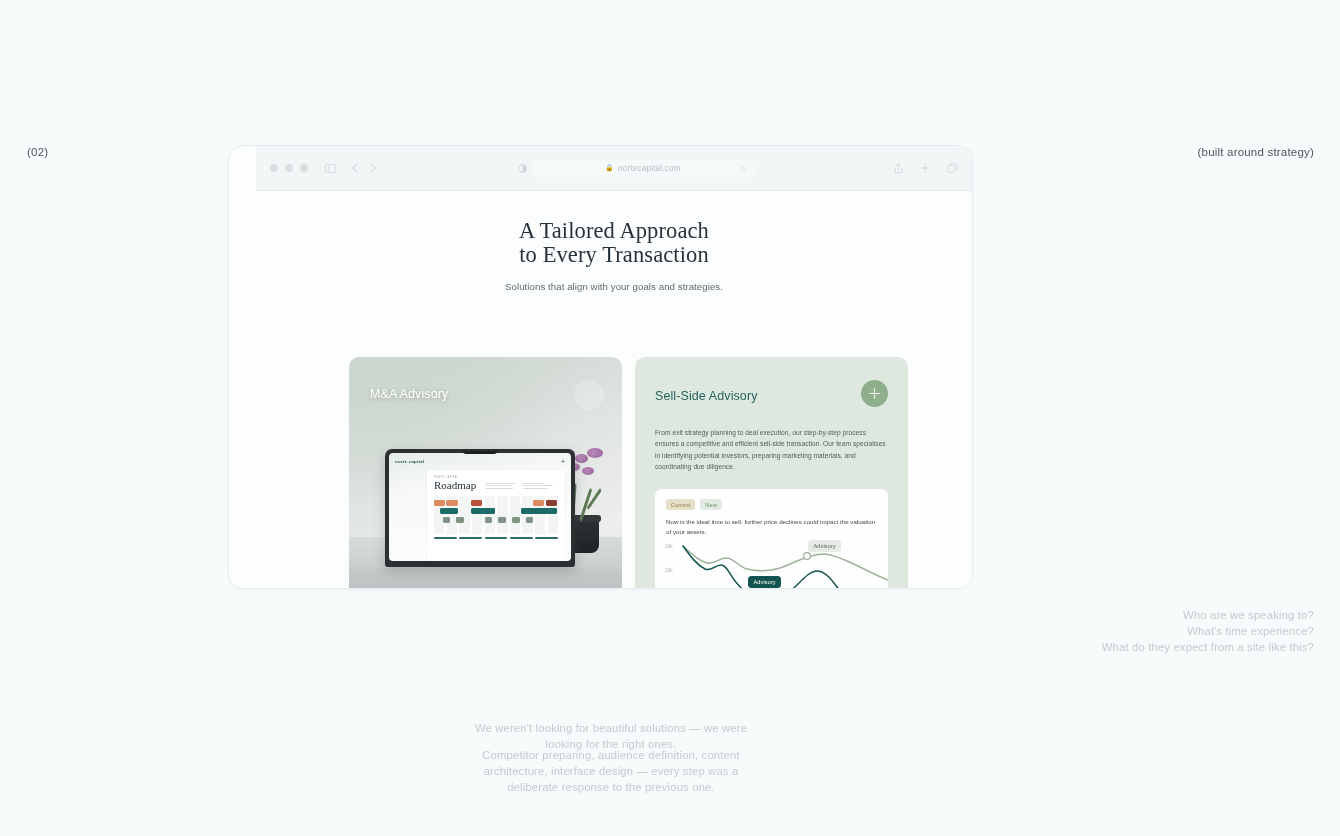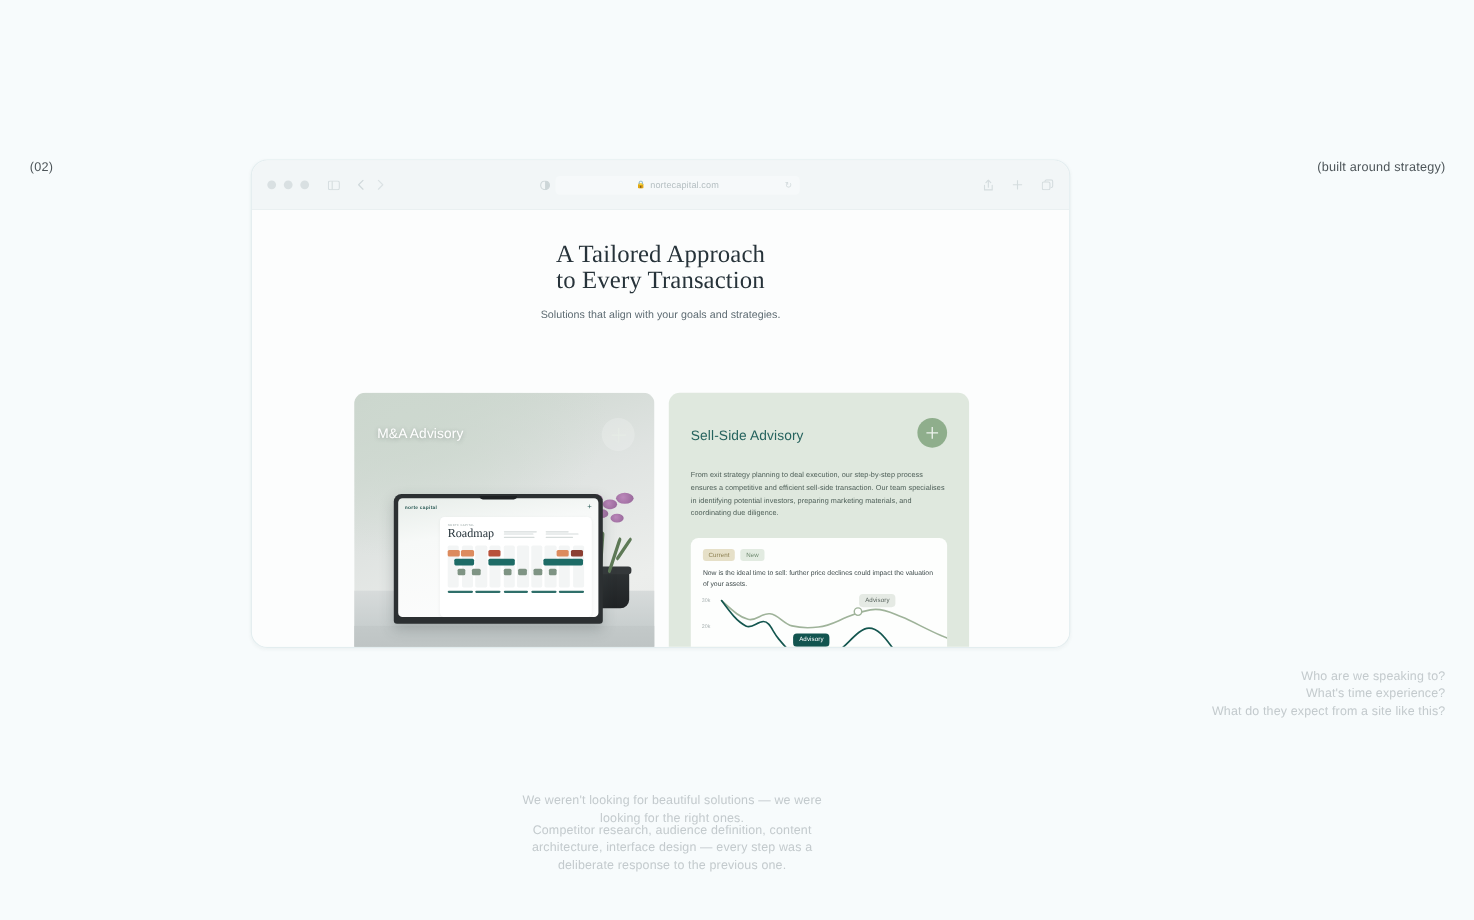--- a/index.html
+++ b/index.html
@@ -25,20 +25,21 @@
   
   .browser {
     position: absolute;
     left: 228px; top: 145px;
     width: 745px; height: 444px;
     background: #fcfdfd;
     border-radius: 15px;
     border: 1px solid #e3edef;
     box-shadow: 0 1px 3px rgba(40,70,80,.045);
     overflow: hidden;
+    padding-left: 27px;
   }
   .chrome {
     height: 45px;
     background: #f2f6f7;
     border-bottom: 1px solid #eaf0f1;
     display: flex; align-items: center;
     padding: 0 14px;
     position: relative;
   }
   .traffic { display: flex; gap: 7px; align-items: center; }
@@ -492,15 +493,15 @@
   </div>
 
 
   <div class="narr" id="narr-right-2">
     <div>Who are we speaking to?</div>
     <div>What's time experience?</div>
     <div>What do they expect from a site like this?</div>
   </div>
 
   <div class="narr" id="narr-bottom-1">We weren't looking for beautiful solutions — we were looking for the right ones.</div>
-  <div class="narr" id="narr-bottom-2">Competitor research, audience definition, content architecture, interface design — every step was a deliberate response to the previous one.</div>
+  <div class="narr" id="narr-bottom-2">Competitor preparing, audience definition, content architecture, interface design — every step was a deliberate response to the previous one.</div>
 
 </div>
 
 </body></html>

